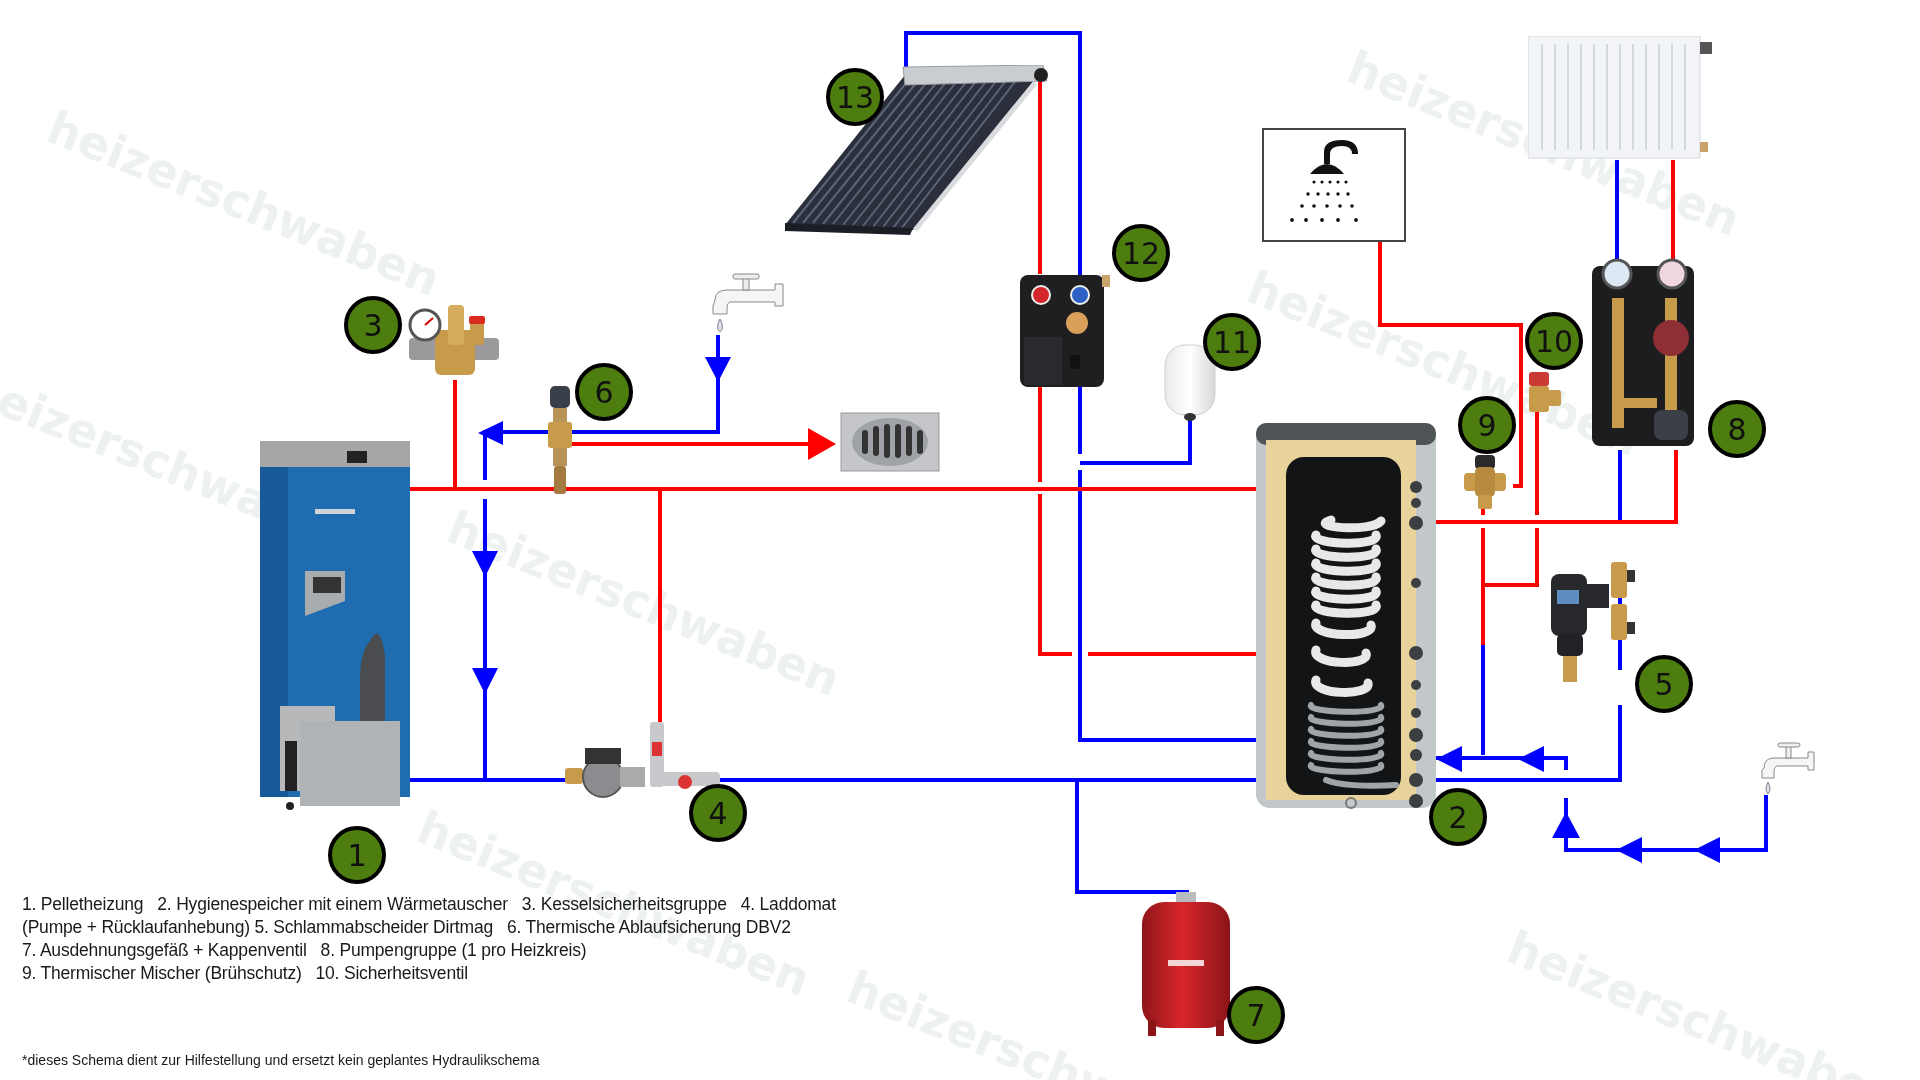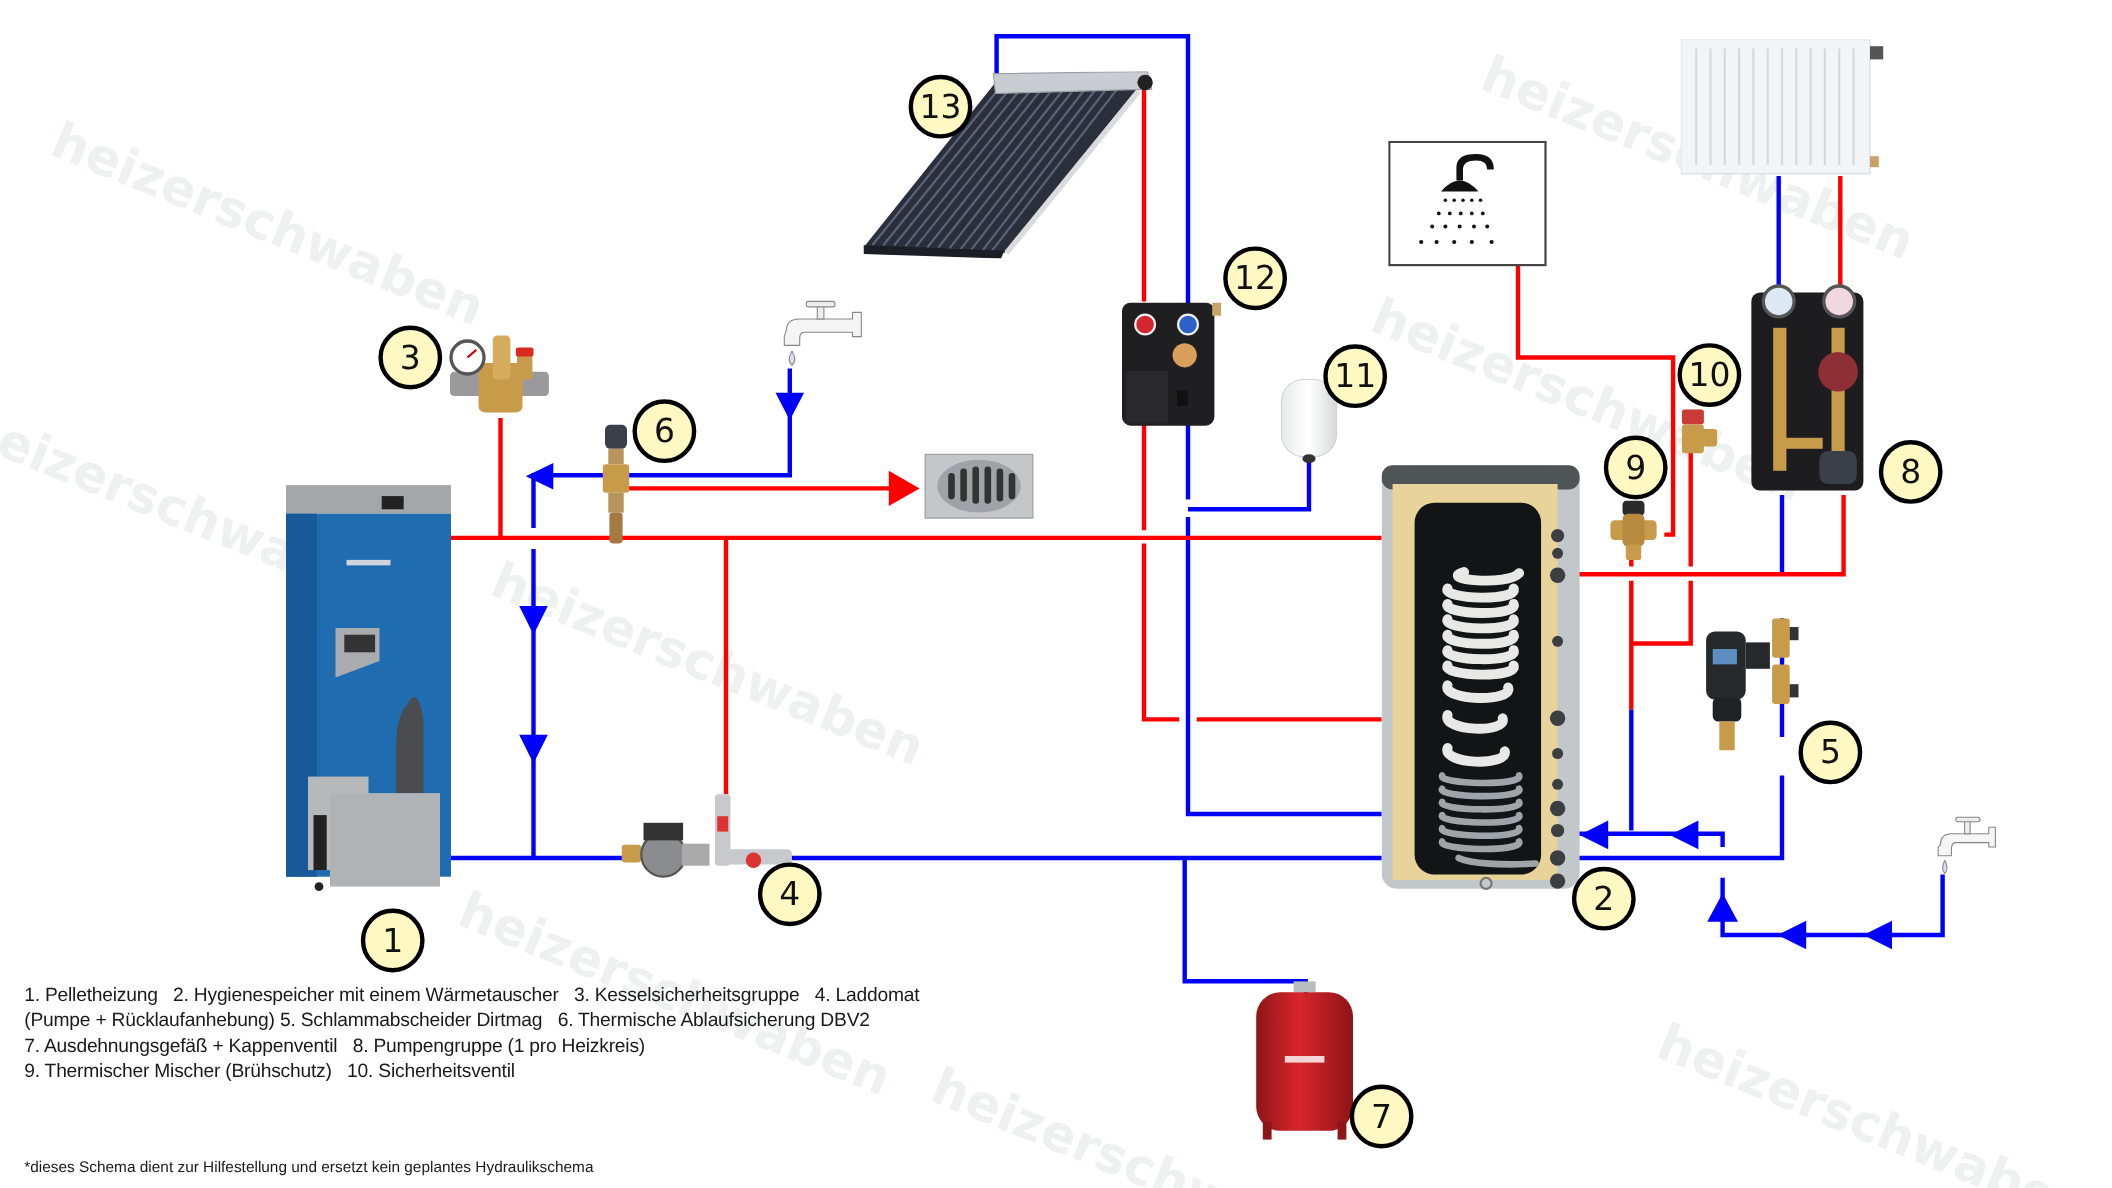--- a/index.html
+++ b/index.html
@@ -7,21 +7,21 @@
          font-family: "Liberation Sans", "DejaVu Sans", sans-serif; }
   #stage { position: absolute; left: 0; top: 0; width: 1920px; height: 1080px; }
   .site-title { position: absolute; left: 12px; top: 8px; font-size: 32px; color: #111; letter-spacing: -0.3px;
                 font-family: "DejaVu Sans", sans-serif; }
   .legend { position: absolute; left: 22px; top: 893px; font-size: 17.5px; line-height: 23px; color: #1a1a1a;
             font-family: "Liberation Sans", sans-serif; letter-spacing: -0.2px; }
   .legend div { white-space: nowrap; }
   .disclaimer { position: absolute; left: 22px; top: 1052px; font-size: 14px; color: #1a1a1a;
                 font-family: "Liberation Sans", sans-serif; text-align: center; }
   .badge { position: absolute; width: 50px; height: 50px; border: 4px solid #000; border-radius: 50%;
-           background: #fef9c3; display: flex; align-items: center; justify-content: center;
+           background: #4d7c0f; display: flex; align-items: center; justify-content: center;
            font-size: 30px; color: #111; font-family: "DejaVu Sans", sans-serif; box-sizing: content-box; }
   .wm { position: absolute; color: #dfe6e3; font-weight: bold; font-size: 46px; opacity: 0.55;
         transform-origin: left top; font-family: "DejaVu Sans", sans-serif; white-space: nowrap; pointer-events: none; }
   .comp { position: absolute; }
 </style>
 </head>
 <body>
 
 <div id="stage">
 

